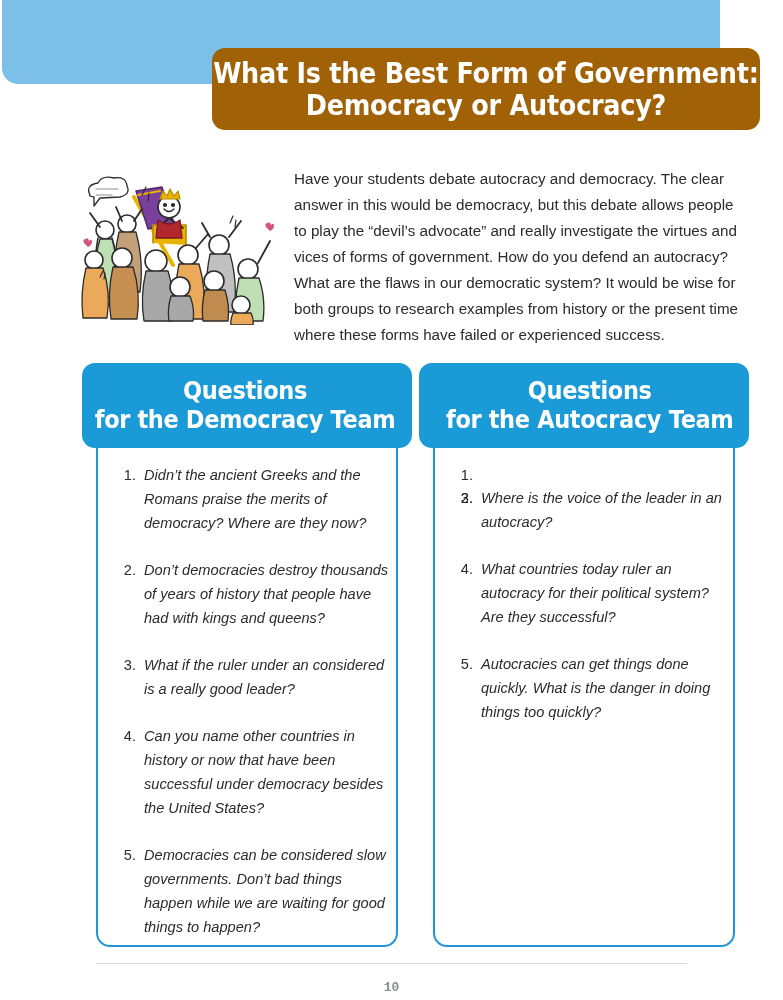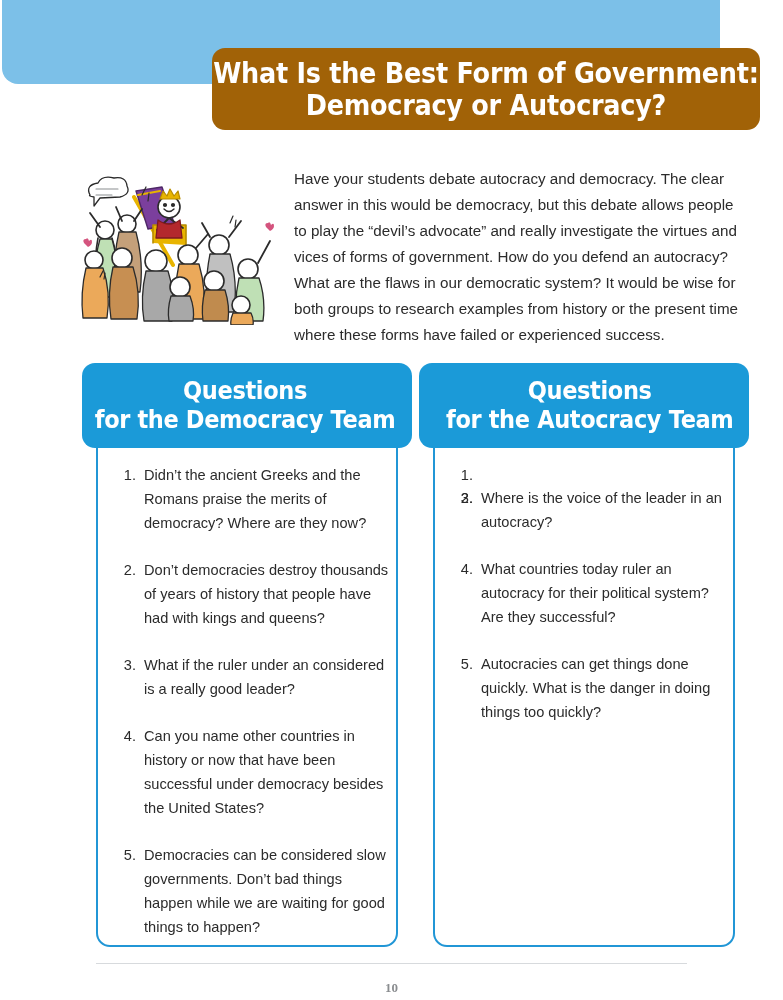--- a/index.html
+++ b/index.html
@@ -151,38 +151,38 @@
     margin-bottom: 23px;
   }
   .qnum {
     position: absolute;
     left: 0;
     top: 0;
     width: 24px;
     text-align: right;
     color: #2b2b2b;
   }
-  .qtext { display: block; }
+  .qtext { display: block; font-style: italic; }
 
   
   .footer-rule {
     position: absolute;
     left: 96px;
     top: 963px;
     width: 591px;
     height: 1px;
     background: #d7dadd;
   }
   .footer-pageno {
     position: absolute;
     left: 0;
     top: 980px;
     width: 783px;
     text-align: center;
-    font-family: Liberation Serif, serif;
+    font-family: Liberation Mono, monospace;
     font-size: 13px;
     font-weight: bold;
     color: #8a8d90;
   }
 </style>
 </head>
 <body>
 
 <div class="deco-slab"></div>
 

